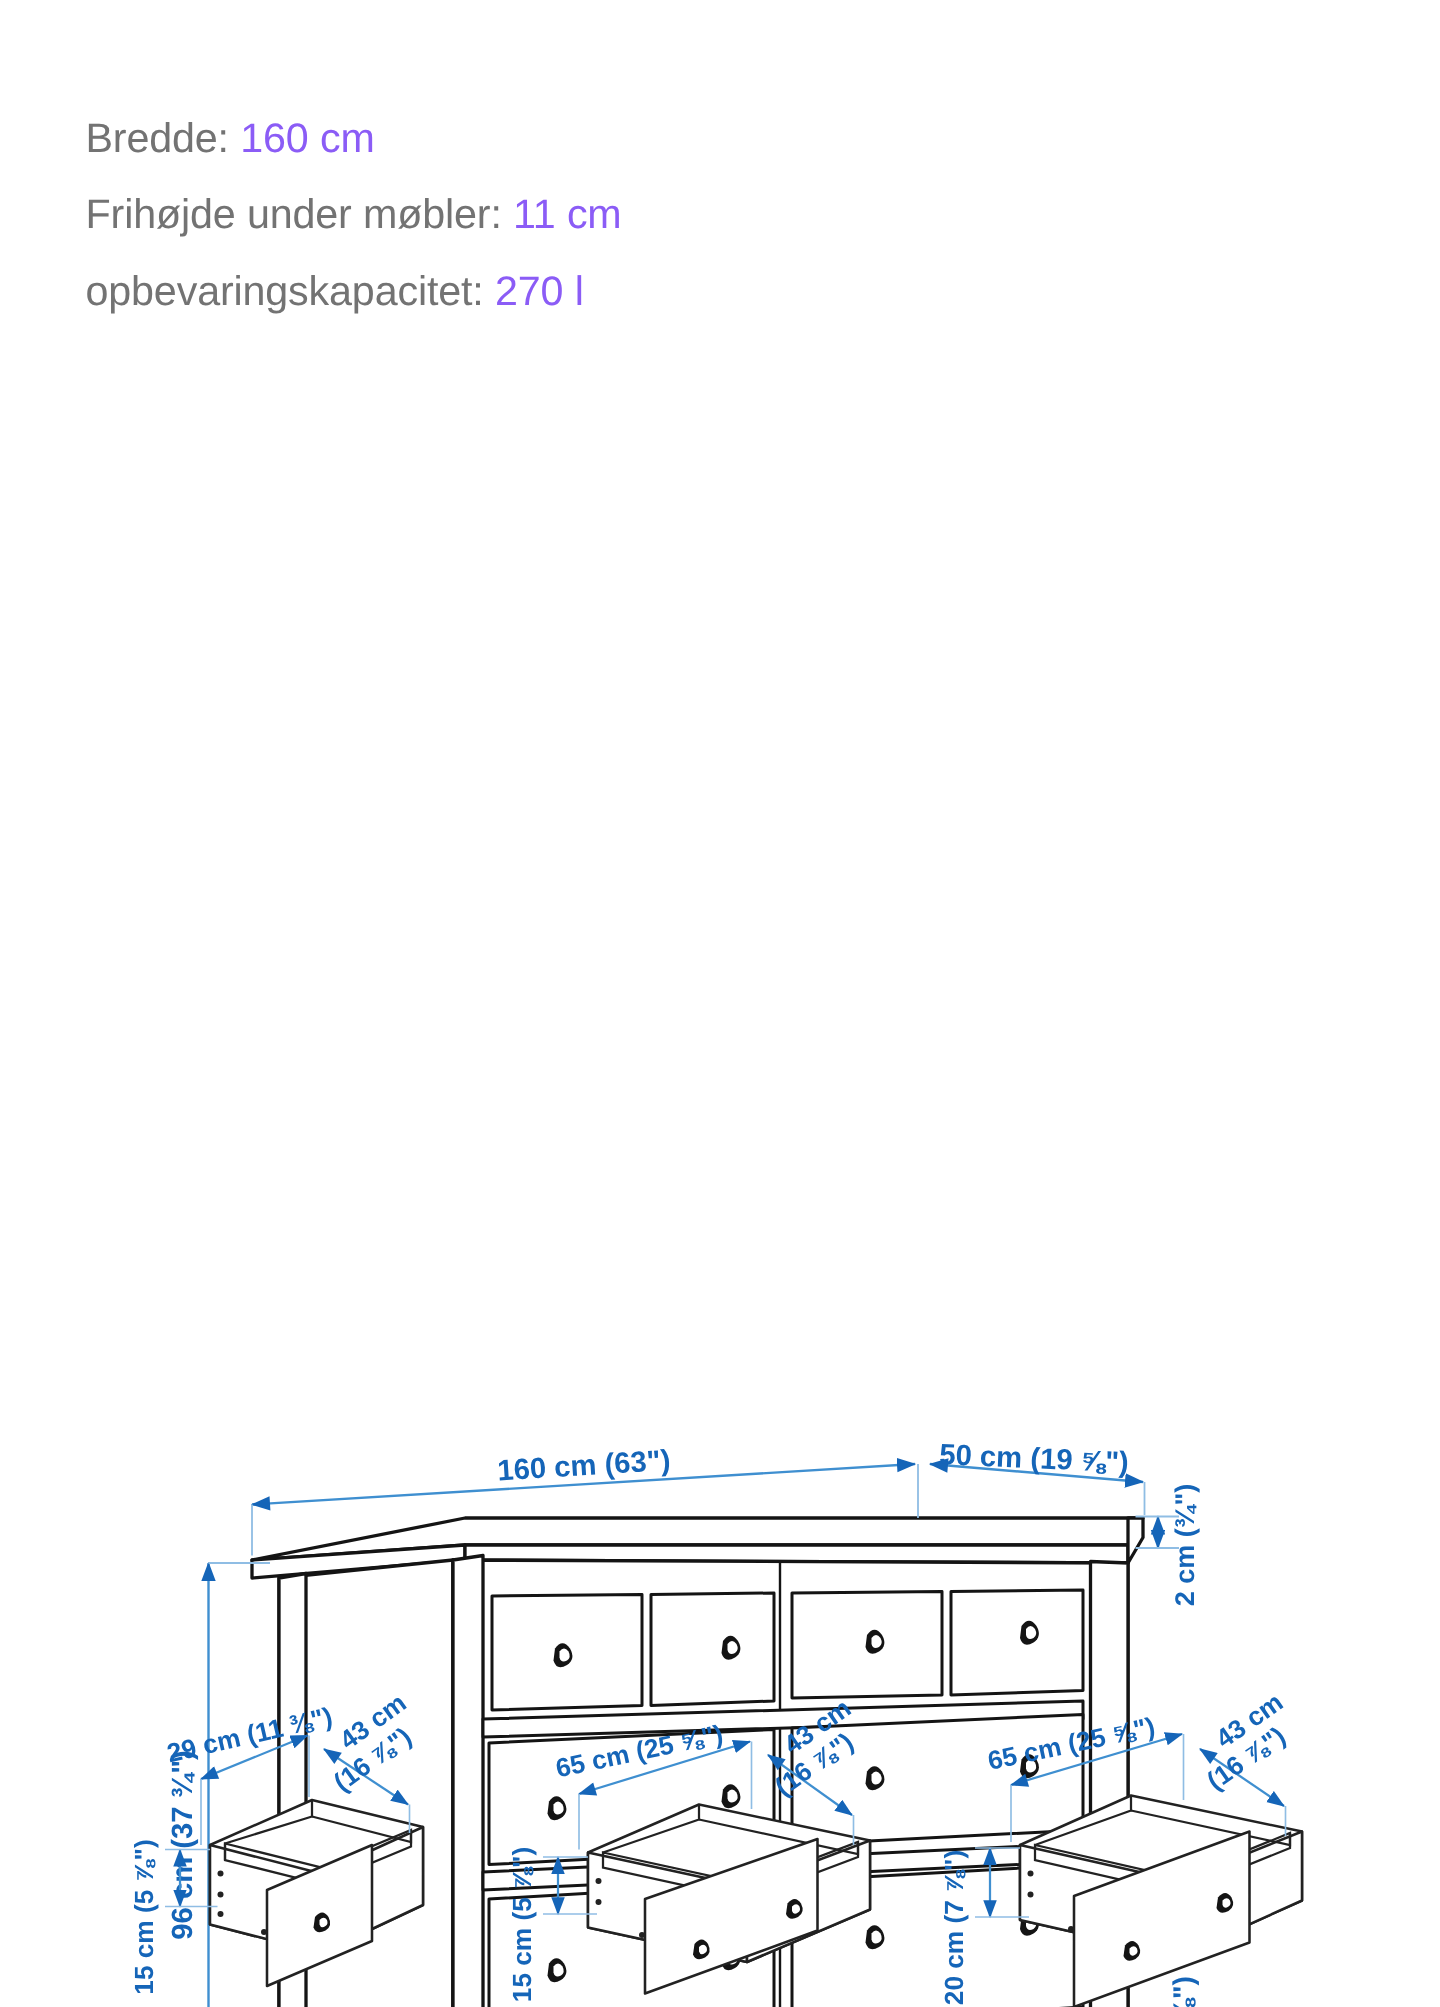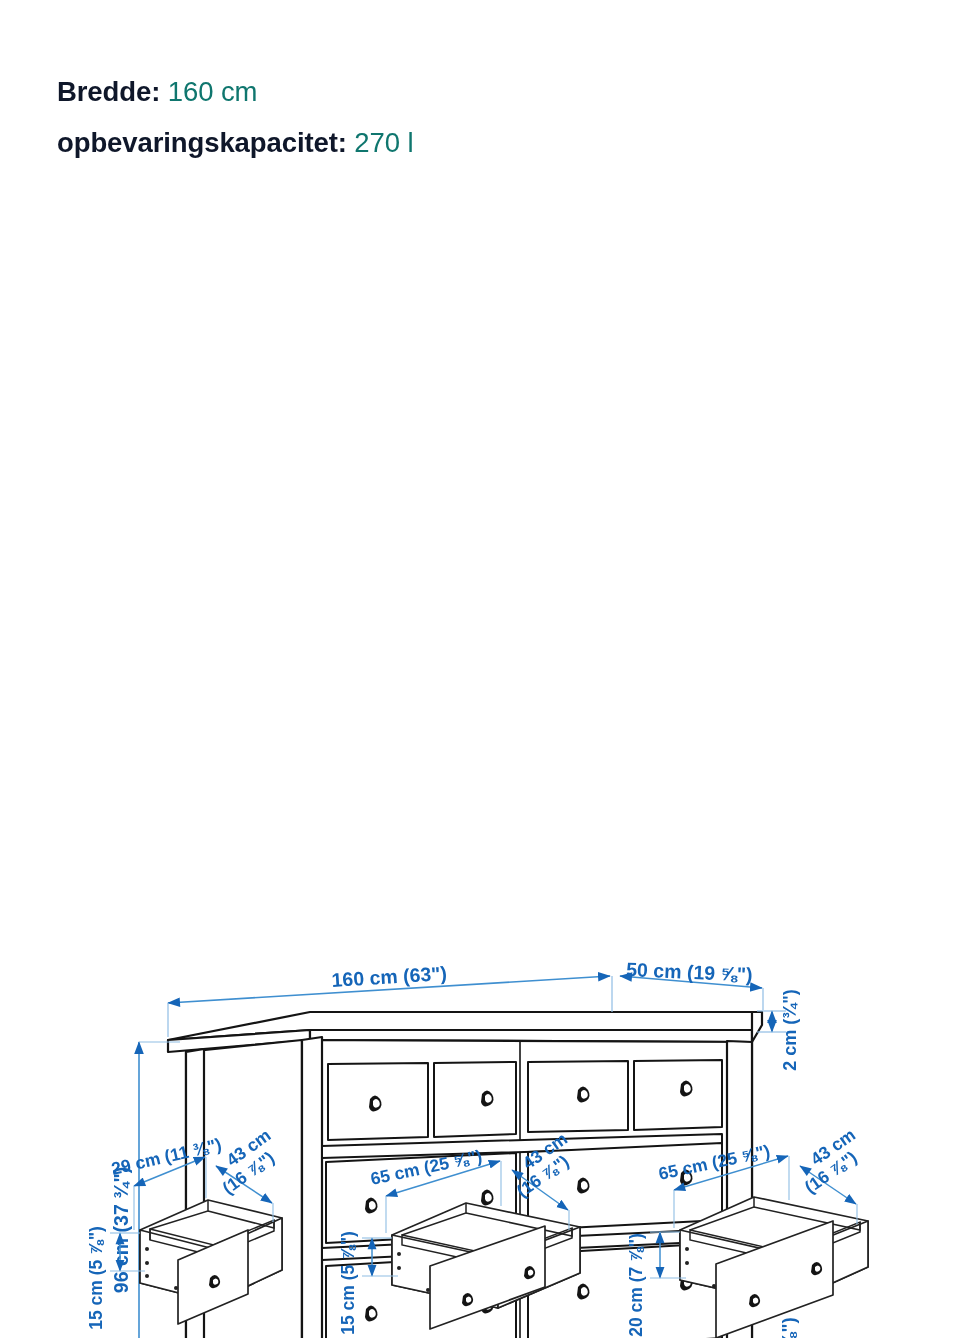--- a/index.html
+++ b/index.html
@@ -18,22 +18,22 @@
     left:57px; top:66px;
     width:880px;
   }
   .spec-row{
     font-size:27.5px;
     line-height:51px;
     color:#3b3b3b;
     white-space:nowrap;
     letter-spacing:-0.1px;
   }
-  .spec-label{font-weight:bold;color:#0f172a;}
-  .spec-value{font-weight:normal;color:#0f766e;margin-top:12px;}
+  .spec-label{font-weight:normal;color:#737373;}
+  .spec-value{font-weight:normal;color:#8b5cf6;margin-top:12px;}
 
   
   #drawing{
     position:absolute;
     left:0; top:440px;
     width:960px; height:898px;
   }
   #drawing svg{display:block;}
 
   .dimtext{
@@ -51,20 +51,24 @@
   .drw{stroke:#222;fill:#ffffff;stroke-width:1.7;stroke-linejoin:round;}
   .drw-n{stroke:#222;fill:none;stroke-width:1.5;}
 </style>
 </head>
 <body>
 
 <div id="spec-list">
   <div class="spec-row">
     <span class="spec-label">Bredde:</span>
     <span class="spec-value">160 cm</span>
+  </div>
+  <div class="spec-row">
+    <span class="spec-label">Frihøjde under møbler:</span>
+    <span class="spec-value">11 cm</span>
   </div>
   <div class="spec-row">
     <span class="spec-label">opbevaringskapacitet:</span>
     <span class="spec-value"><span>270 l</span></span>
   </div>
 </div>
 
 <div id="drawing">
 <svg width="960" height="898" viewBox="0 0 960 898" xmlns="http://www.w3.org/2000/svg">
 

